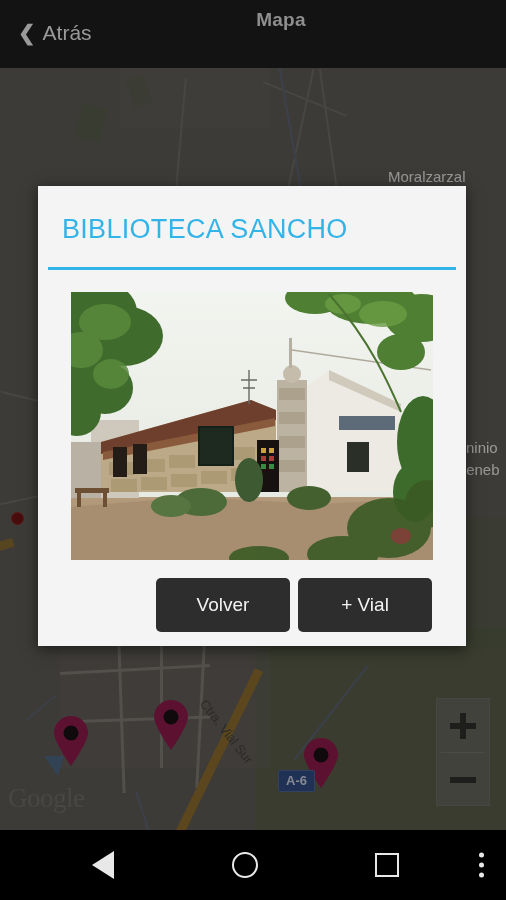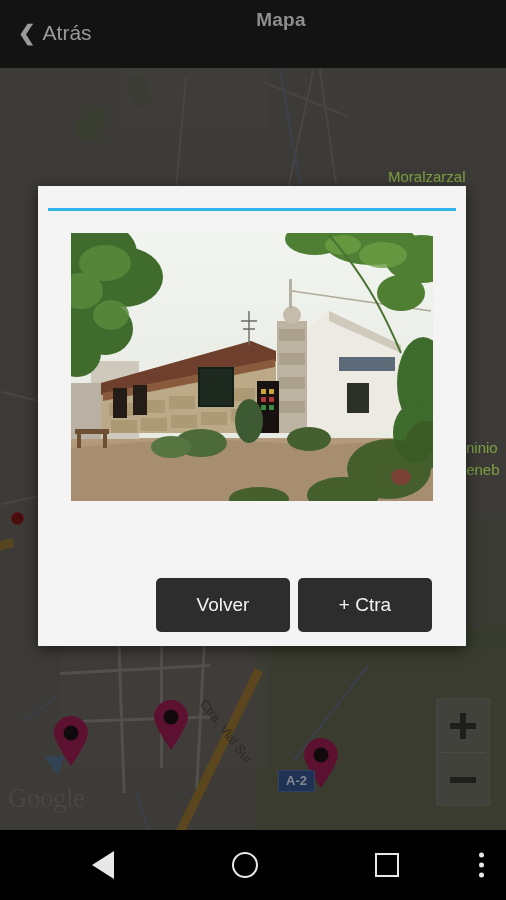--- a/index.html
+++ b/index.html
@@ -35,21 +35,21 @@
     background:#5d5a55; overflow:hidden;
   }
   .landpatch { position:absolute; }
   .green { background:#565c47; }
   .lightland { background:#63605a; }
   .road { position:absolute; background:#7d7a73; }
   .roadthin { position:absolute; background:#6e6b65; }
   .river { position:absolute; background:#5a6272; }
   .motorway { position:absolute; background:#8a6b2e; }
   .maplabel {
-    position:absolute; color:#bef264; font-size:15px;
+    position:absolute; color:#e5e5e5; font-size:15px;
     white-space:nowrap; font-family:"Liberation Sans", sans-serif;
   }
   .pin { position:absolute; width:38px; height:50px; }
   .zoomctl {
     position:absolute; right:16px; top:630px;
     width:54px; height:108px; background:#62645a;
     border:1px solid #6b6d63; z-index:12;
   }
   .zoombtn {
     width:100%; height:54px; position:relative;
@@ -177,21 +177,21 @@
     <svg class="pin" style="left:152px;top:632px;" viewBox="0 0 38 50">
       <path d="M19 50 C19 50 36 26 36 17 A17 17 0 1 0 2 17 C2 26 19 50 19 50 Z" fill="#8e1a4a"></path>
       <circle cx="19" cy="17" r="7.5" fill="#1a1013"></circle>
     </svg>
     <svg class="pin" style="left:302px;top:670px;" viewBox="0 0 38 50">
       <path d="M19 50 C19 50 36 26 36 17 A17 17 0 1 0 2 17 C2 26 19 50 19 50 Z" fill="#8e1a4a"></path>
       <circle cx="19" cy="17" r="7.5" fill="#1a1013"></circle>
     </svg>
     <div style="position:absolute;left:44px;top:688px;width:0;height:0;border-left:14px solid transparent;border-right:6px solid transparent;border-top:20px solid #49688c;opacity:.85;"></div>
 
-    <div id="a6-shield">A-2</div>
+    <div id="a6-shield">A-6</div>
 
     <div class="zoomctl">
       <div class="zoombtn">
         <span class="bar-h"></span>
           <span class="bar-v"></span>
       </div>
       <div class="zoomdiv"></div>
       <div class="zoombtn">
         <span class="bar-h"></span>
       </div>
@@ -206,20 +206,21 @@
     <div id="back-btn">
       <span id="back-chevron">❮</span>
       <span>Atrás</span>
     </div>
     <div id="title-block">
       <div id="title-main">Mapa</div>
     </div>
   </div>
 
   <div id="dialog">
+    <div id="dialog-title">BIBLIOTECA SANCHO</div>
     <div id="title-divider"></div>
 
     <div id="photo-wrap">
       <svg id="photo" viewBox="0 0 362 268" preserveAspectRatio="xMidYMid slice">
         <defs>
           <linearGradient id="sky" x1="0" y1="0" x2="0" y2="1">
             <stop offset="0" stop-color="#f2f4ef"></stop>
               <stop offset="1" stop-color="#e4e8e0"></stop>
           </linearGradient>
           <linearGradient id="ground" x1="0" y1="0" x2="0" y2="1">
@@ -336,21 +337,21 @@
           <ellipse cx="272" cy="262" rx="36" ry="18"></ellipse>
           <ellipse cx="356" cy="212" rx="22" ry="24"></ellipse>
           <ellipse cx="188" cy="266" rx="30" ry="12"></ellipse>
         </g>
         <ellipse cx="330" cy="244" rx="10" ry="8" fill="#8a3b3b" opacity=".8"></ellipse>
       </svg>
     </div>
 
     <div id="btn-row">
       <button id="btn-volver" class="dlg-btn">Volver</button>
-      <button id="btn-info" class="dlg-btn">+ Ctra</button>
+      <button id="btn-info" class="dlg-btn">+ Vial</button>
     </div>
   </div>
 
   <div id="navbar">
     <div id="nav-back" class="nav-item">
         <div class="tri"></div>
       </div>
     <div id="nav-home" class="nav-item">
         <div class="circ"></div>
       </div>

